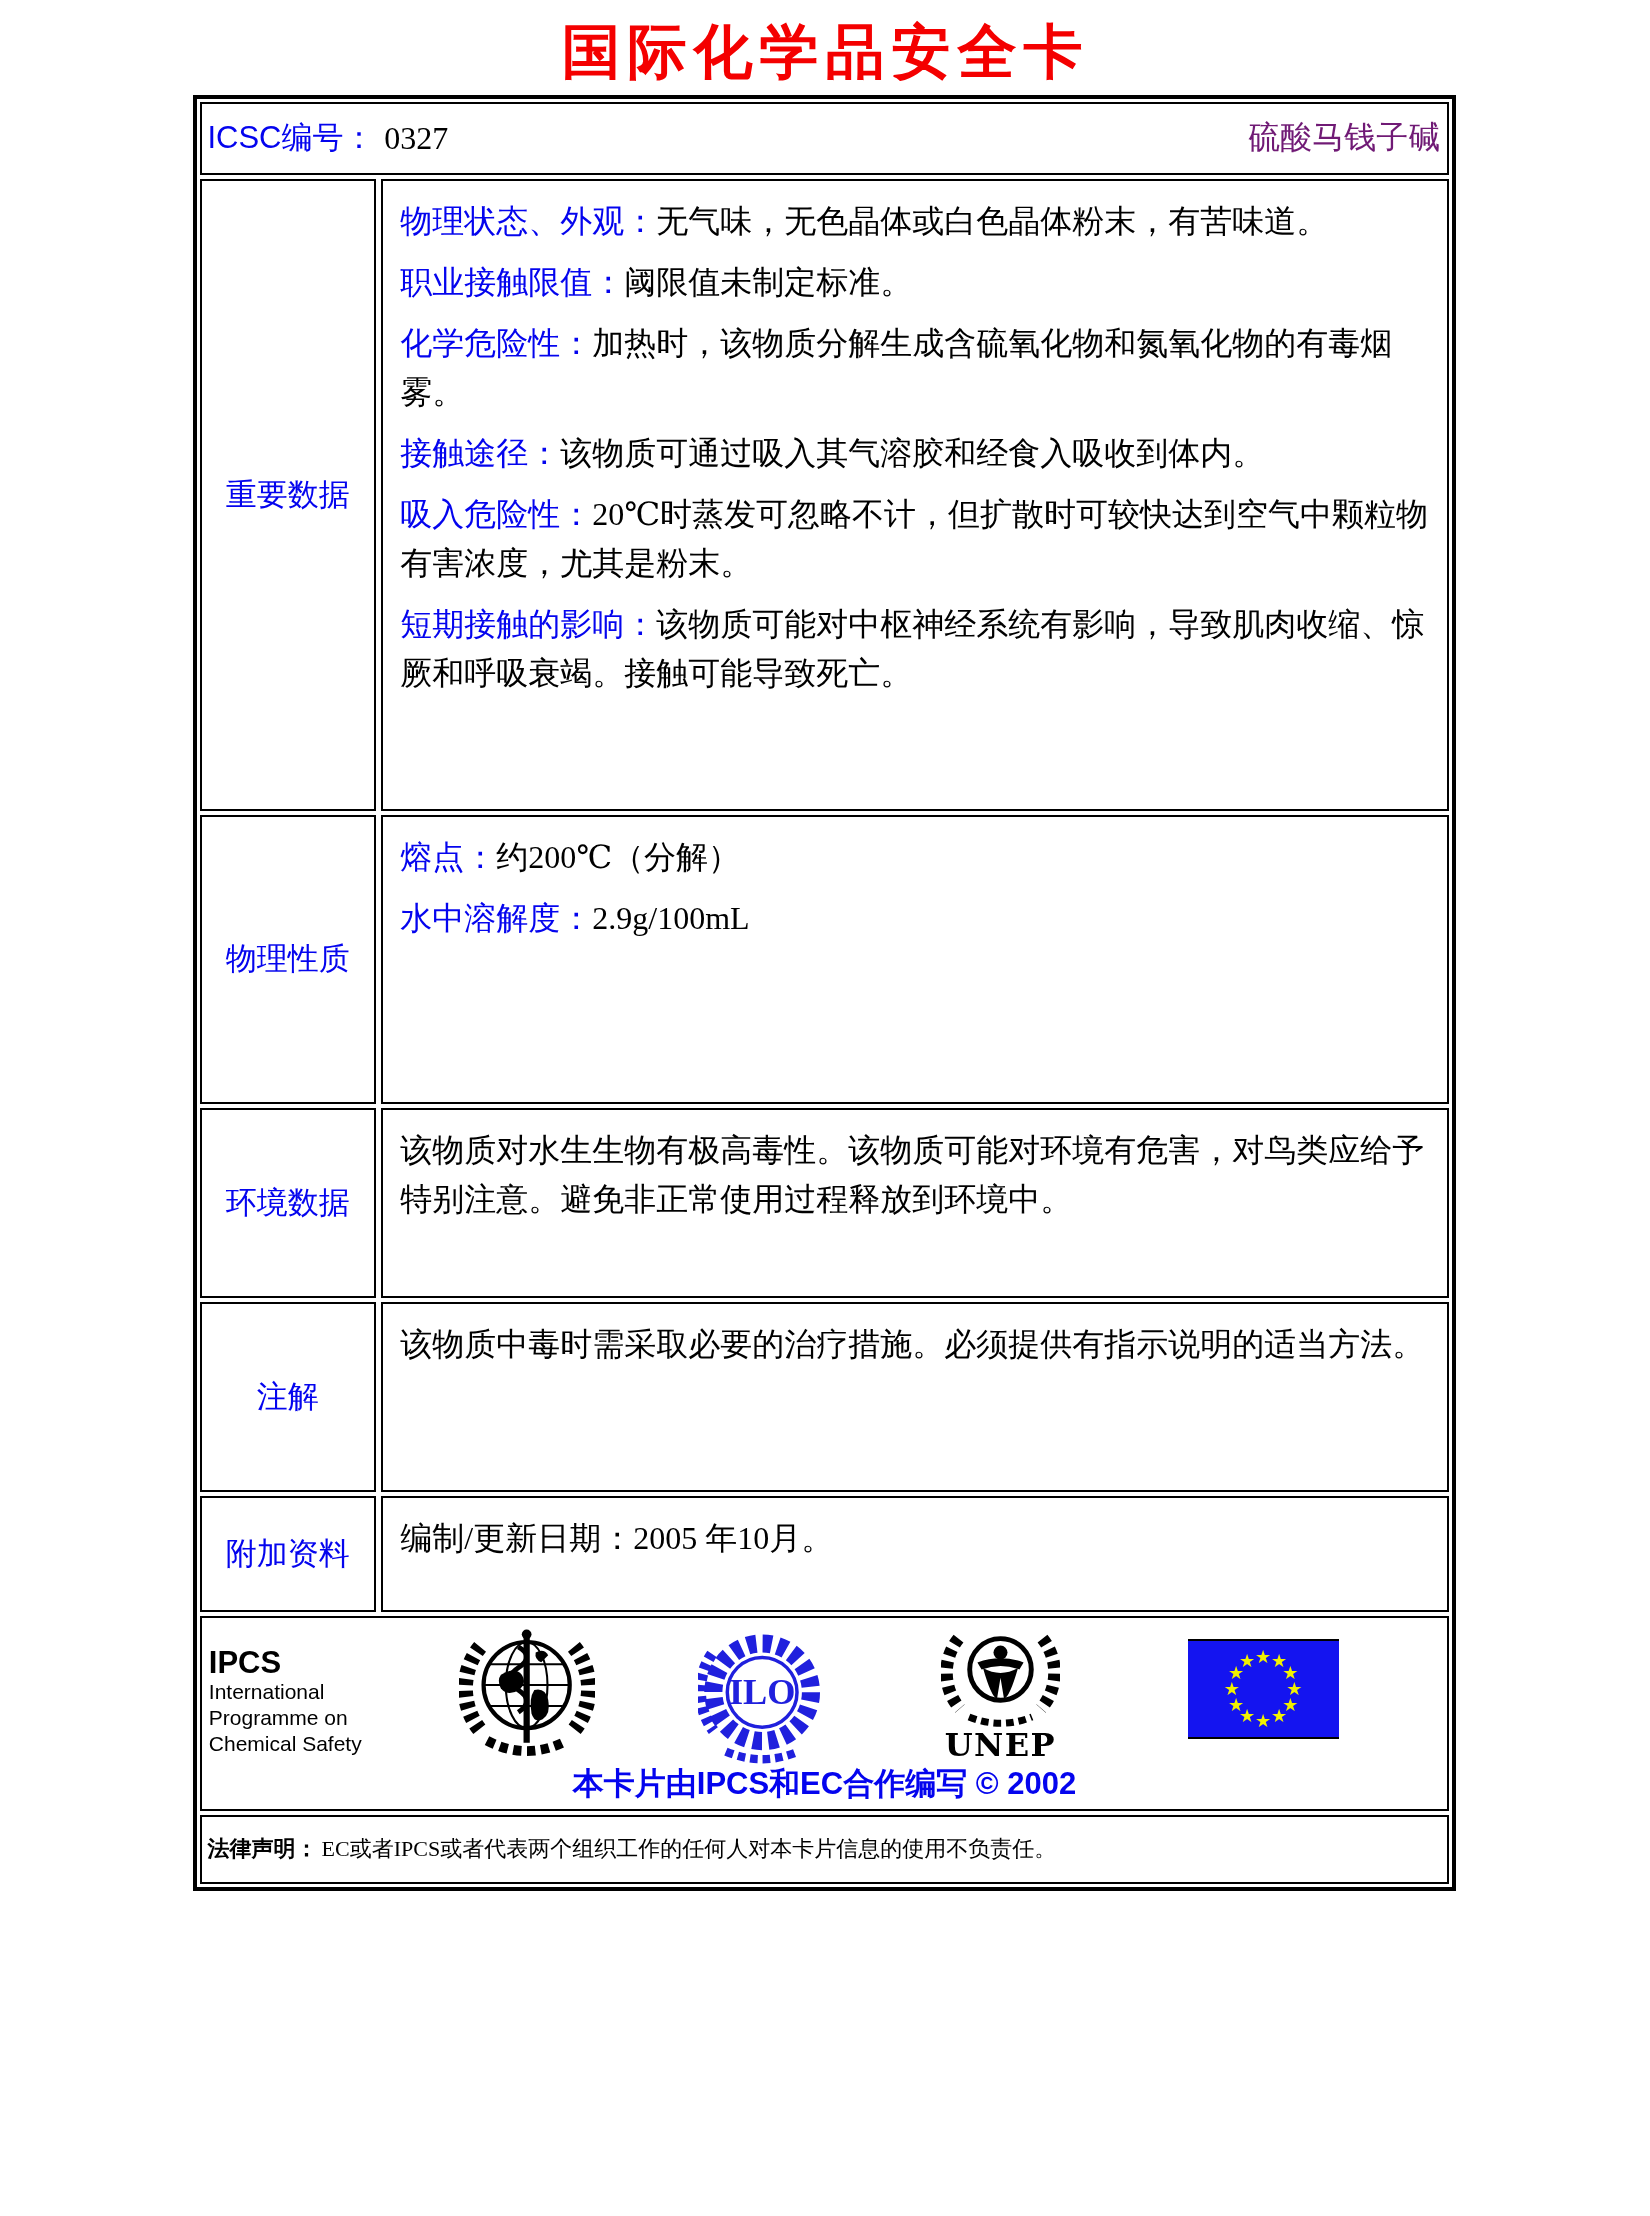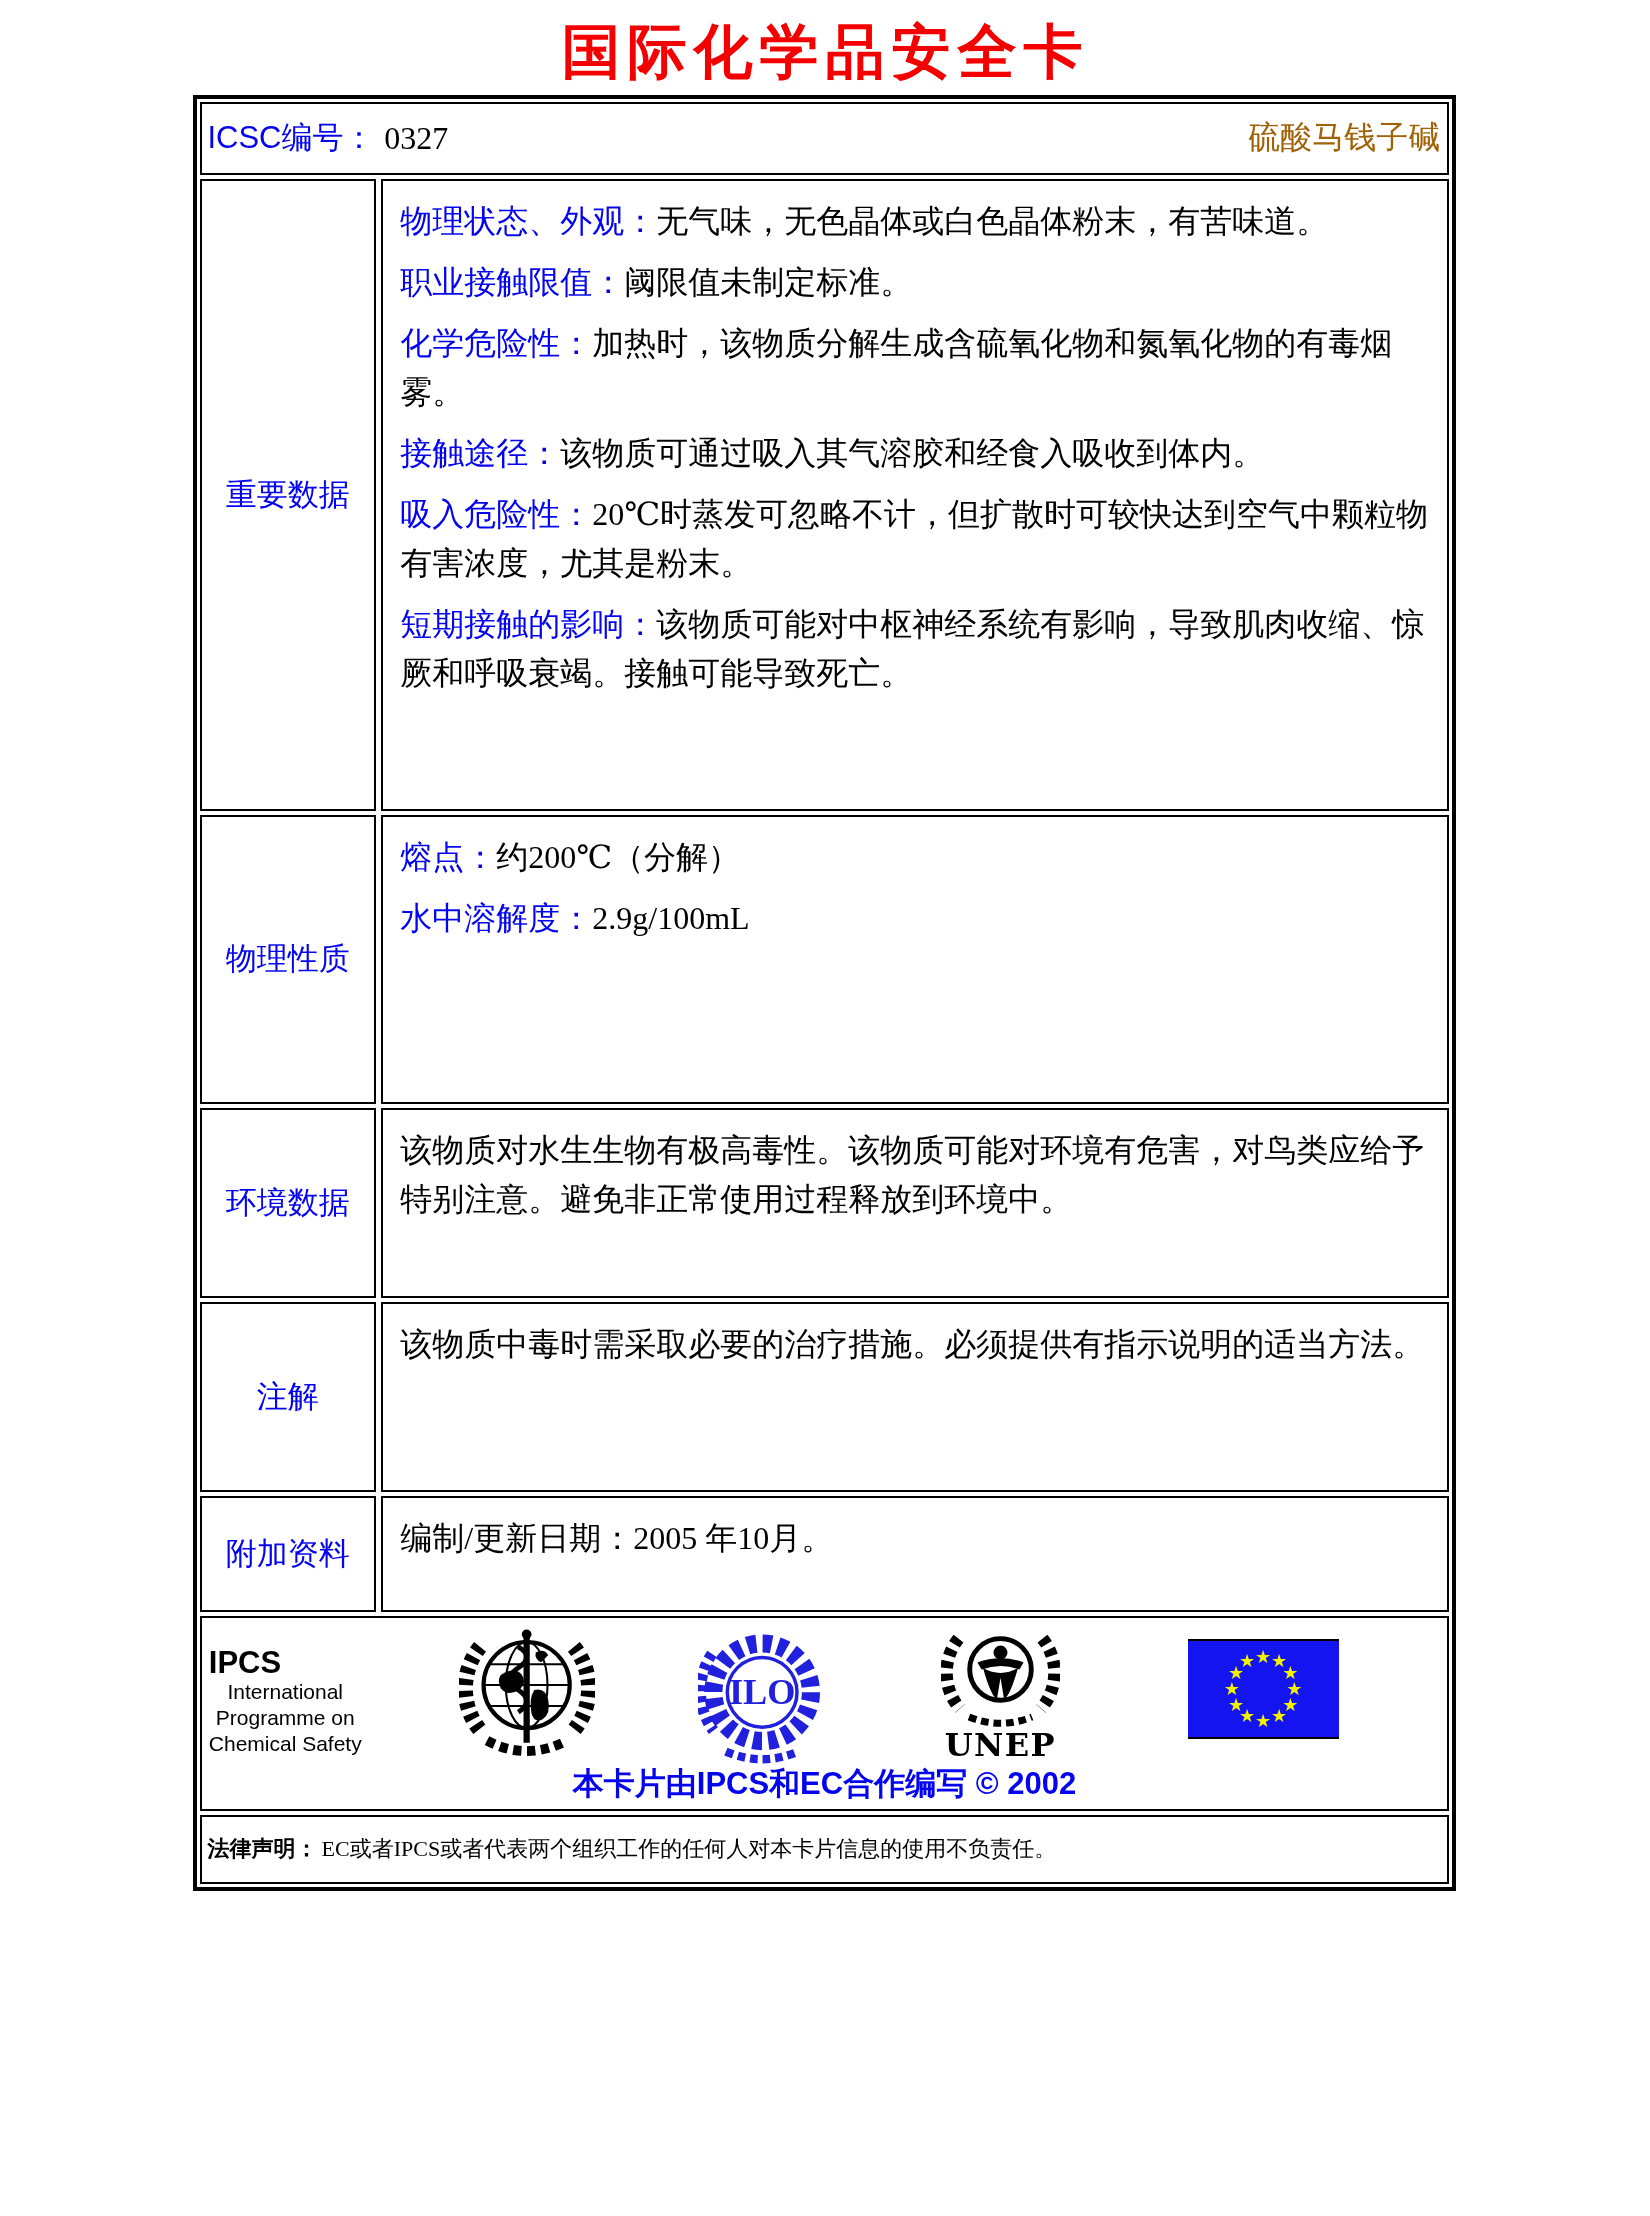--- a/index.html
+++ b/index.html
@@ -41,35 +41,35 @@
   }
   
   .header-row { height:73px; }
   .header-cell {
     flex:1; display:flex; align-items:center; justify-content:space-between;
     padding:0 7px 0 5.6px; font-size:32px;
   }
   .header-left { display:flex; align-items:center; }
   .icsc-label { font-family:"Liberation Sans","DejaVu Sans",sans-serif; color:#0404ee; font-size:31px; }
   .icsc-number { color:#000; margin-left:9.8px; }
-  .chemical-name { color:#a16207;font-family:Liberation Mono, monospace; }
+  .chemical-name { color:#701a75;font-family:Liberation Mono, monospace; }
   
   .row-important  { height:632px; }
   .row-physical   { height:289px; }
   .row-environ    { height:190px; }
   .row-notes      { height:190px; }
   .row-additional { height:116px; }
   .row-logos      { height:195px; }
   .row-footer     { height:69px; }
   
   .logos-cell { flex:1; position:relative; padding:8px; }
   .logo-abs { position:absolute; }
   .ipcs-block { left:7px; top:28px; font-family:"Liberation Sans","DejaVu Sans",sans-serif; }
   .ipcs-title { font-weight:bold; font-size:31px; line-height:33px; }
-  .ipcs-line  { font-size:21px; line-height:26px;text-align:center; }
+  .ipcs-line  { font-size:21px; line-height:26px; }
   .who-logo  { left:257px; top:8.4px; }
   .ilo-logo  { left:496px; top:8.4px; }
   .unep-logo { left:739px; top:8.4px; text-align:center; width:119px; }
   .unep-word { font-family:"DejaVu Serif","Liberation Serif",serif; font-weight:bold; font-size:32px; line-height:32px; letter-spacing:1.4px; margin-top:-4.2px; }
   .eu-flag   { left:986px; top:21px; width:151px; height:100px; background:#1414f0; border:2.1px solid #000; border-left:none; border-right:none; position:absolute; }
   .logo-caption {
     position:absolute; left:0; right:0; top:145px; text-align:center;
     font-family:"Liberation Sans","DejaVu Sans",sans-serif;
     font-weight:bold; font-size:31px; color:#0404ee;
   }

